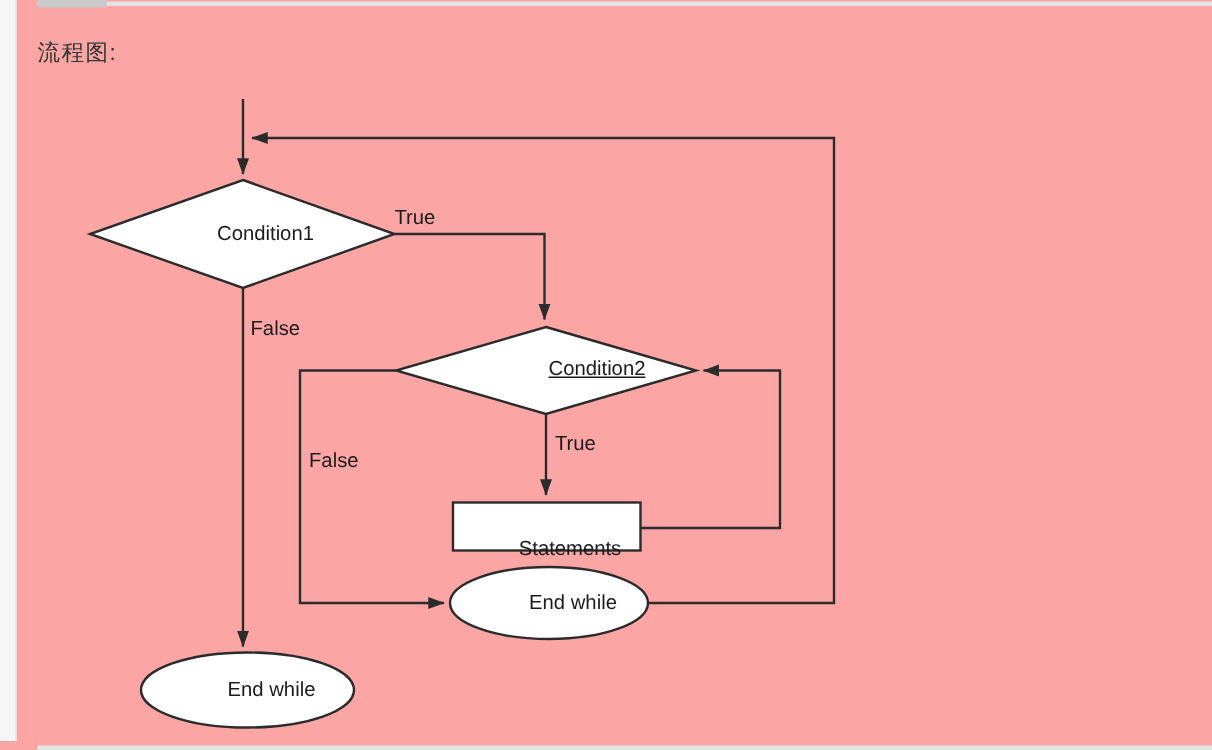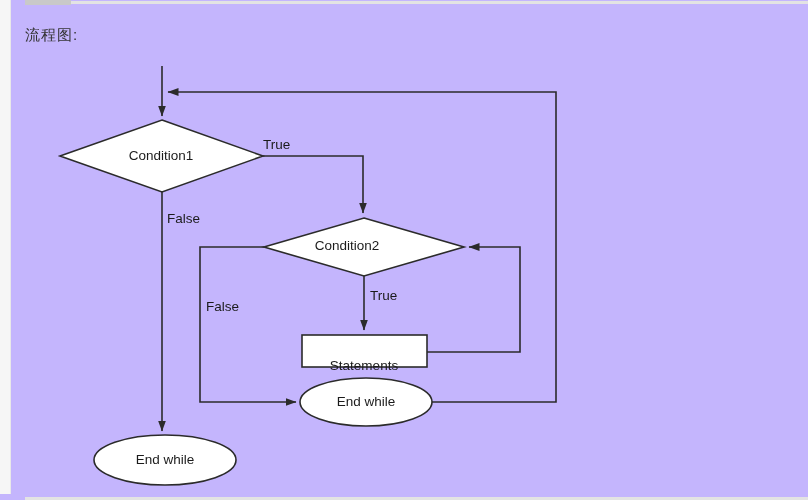--- a/index.html
+++ b/index.html
@@ -3,21 +3,21 @@
 <meta charset="utf-8">
 <style>
   * { margin: 0; padding: 0; box-sizing: border-box; }
   html, body { background: #ffffff; }
   body {
     width: 808px; height: 500px;
     font-family: "Liberation Sans", sans-serif;
     overflow: hidden;
     position: relative;
   }
-  .stage { position: relative; width: 808px; height: 500px; background: #c4b5fd; }
+  .stage { position: relative; width: 808px; height: 500px; background: #fca5a5; }
 
   
   .left-strip {
     position: absolute; left: 0; top: 0; width: 11px; height: 494px;
     background: #f6f6f6; border-right: 1px solid #e9e9e9;
   }
   .top-rule {
     position: absolute; left: 25px; top: 1px; right: 0; height: 3px;
     background: #e3e3e3;
   }
@@ -36,21 +36,21 @@
   }
 
   .chart { position: absolute; left: 0; top: 0; width: 808px; height: 500px; }
   svg.flow { position: absolute; left: 0; top: 0; }
 
   .lbl {
     position: absolute;
     font-size: 13.5px; color: #1b1b1b;
     white-space: nowrap; line-height: 16px;
   }
-  .lbl.center { transform: translate(-50%, -50%); }
+  .lbl.center { transform: translate(-50%, -50%); margin-left: 16px; }
 </style>
 </head>
 <body>
 
 <div class="stage">
 
   <div class="left-strip"></div>
   <div class="top-rule"></div>
   <div class="top-rule-thumb"></div>
   <div class="bottom-rule"></div>
@@ -83,21 +83,21 @@
 
         <polygon points="162,120 263,156 162,192 60,156" fill="#ffffff"></polygon>
         <polygon points="364,218 464,247 364,276 264,247" fill="#ffffff"></polygon>
         <rect x="302" y="335" width="125" height="32" fill="#ffffff"></rect>
         <ellipse cx="366" cy="402" rx="66" ry="24" fill="#ffffff"></ellipse>
         <ellipse cx="165" cy="460" rx="71" ry="25" fill="#ffffff"></ellipse>
       </g>
     </svg>
 
     <div class="lbl center" style="left:161px; top:156px;">Condition1</div>
-    <div class="lbl center" style="left:347px; top:246px;">Condition2</div>
+    <div class="lbl center" style="left:382px; top:246px;text-decoration:underline;">Condition2</div>
     <div class="lbl center" style="left:364px; top:366px;">Statements</div>
     <div class="lbl center" style="left:366px; top:402px;">End while</div>
     <div class="lbl center" style="left:165px; top:460px;">End while</div>
 
     <div class="lbl" style="left:263px; top:137px;">True</div>
     <div class="lbl" style="left:167px; top:211px;">False</div>
     <div class="lbl" style="left:370px; top:288px;">True</div>
     <div class="lbl" style="left:206px; top:299px;">False</div>
   </div>
 

